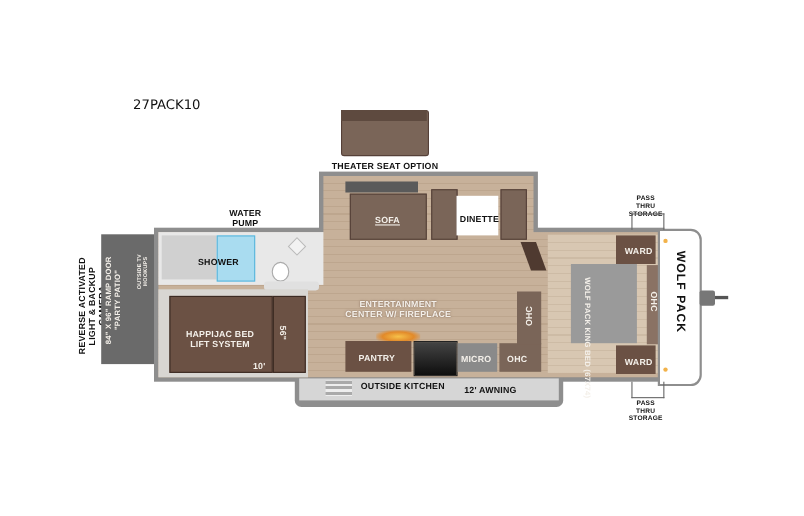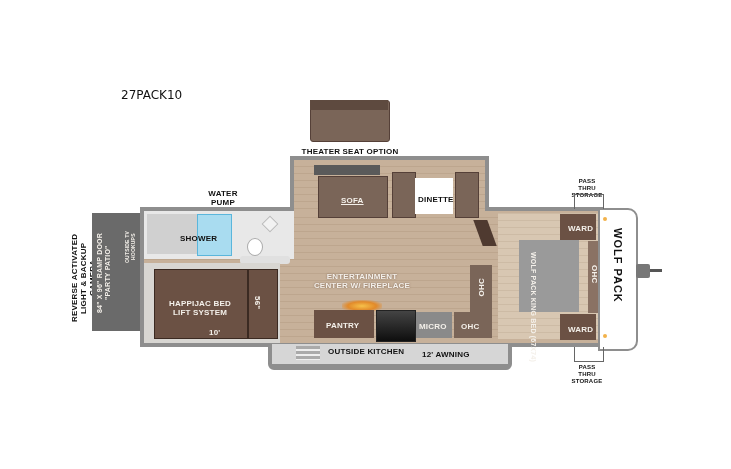--- a/index.html
+++ b/index.html
@@ -43,21 +43,21 @@
 <div class="abs" style="left:247px;top:238px;width:14px;height:16px;background:#fff;border-radius:50%;border:1px solid #aaa;"></div>
 <div class="abs" style="left:264px;top:218px;width:10px;height:10px;background:#f2f2f2;border:1px solid #bbb;transform:rotate(45deg);"></div>
 <div class="abs" style="left:240px;top:256px;width:50px;height:8px;background:#e0e0e0;border-radius:3px;"></div>
 
 <div class="lbl" style="left:203px;top:189px;width:40px;">WATER PUMP</div>
 
 <div class="abs" style="left:144px;top:263px;width:136px;height:80px;background:#d8d6d2;"></div>
 <div class="brown" style="left:154px;top:269px;width:92px;height:68px;border:1px solid #3b2a22;"></div>
 <div class="brown" style="left:248px;top:269px;width:28px;height:68px;border:1px solid #3b2a22;"></div>
 <div class="lbl w" style="left:160px;top:299px;width:80px;text-align:center;">HAPPIJAC BED LIFT SYSTEM</div>
-<div class="lbl w" style="left:209px;top:328px;">10'</div>
+<div class="lbl w" style="left:230px;top:328px;">10'</div>
 <div class="lbl w vert-down" style="left:253px;top:296px;">56"</div>
 
 <div class="couch" style="left:310px;top:100px;width:78px;height:40px;border-radius:3px;"></div>
 <div class="abs" style="left:310px;top:100px;width:78px;height:10px;background:#5e4a3f;"></div>
 <div class="lbl" style="left:300px;top:147px;width:100px;">THEATER SEAT OPTION</div>
 
 <div class="abs" style="left:314px;top:165px;width:66px;height:10px;background:#5a5a5a;"></div>
 <div class="couch" style="left:318px;top:176px;width:68px;height:40px;"></div>
 <div class="lbl w" style="left:341px;top:196px;text-decoration:underline;">SOFA</div>
 

